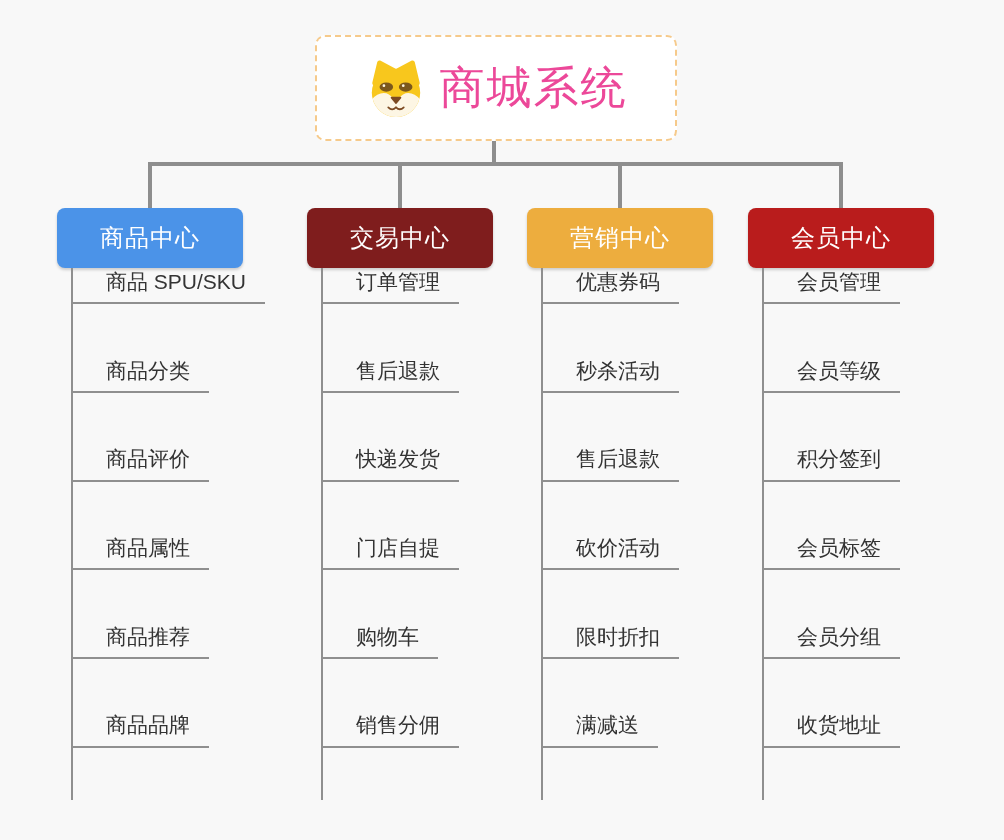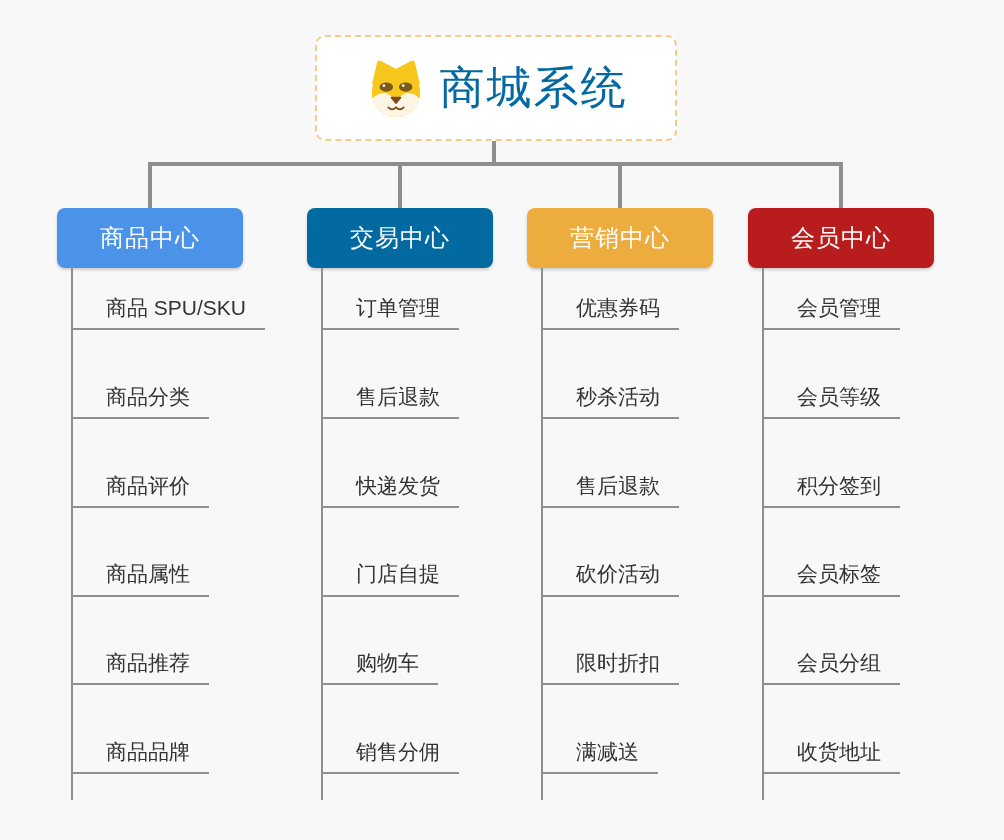--- a/index.html
+++ b/index.html
@@ -23,21 +23,21 @@
     background:#ffffff;
     border:2px dashed #f6ca8b;
     border-radius:10px;
     display:flex;align-items:center;justify-content:center;
     gap:13px;
   }
   .root-title{
     font-size:45px;
     font-weight:500;
     letter-spacing:2px;
-    color:#0369a1;
+    color:#ec4899;
     white-space:nowrap;
   }
   .dog-icon{display:flex;align-items:center;}
 
   
   .trunk{position:absolute;background:#8e8e8e;}
   .root-stub{left:492px;top:141px;width:4px;height:24px;}
   .trunk-h{left:148px;top:162px;width:695px;height:4px;border-radius:2px;}
   .drop{position:absolute;top:162px;width:4px;height:46px;background:#8e8e8e;}
 
@@ -66,21 +66,21 @@
   }
   .vline{
     position:absolute;
     left:14px;top:0;bottom:0;
     width:2px;
     background:#8f8f8f;
   }
   .branch-row{
     flex:1;
     display:flex;
-    align-items:center;
+    align-items:flex-start;
   }
   .branch-item{
     margin-left:14px;
     padding:0 19px 7px 35px;
     border-bottom:2px solid #8f8f8f;
     font-size:21px;
     color:#333333;
     white-space:nowrap;
     line-height:1.3;
   }
@@ -137,21 +137,21 @@
           <div class="branch-item">商品推荐</div>
         </div>
           <div class="branch-row">
           <div class="branch-item">商品品牌</div>
         </div>
         </div>
     </div>
 
     <div>
       <div class="drop" style="left: 398px;"></div>
-      <div class="branch-header" style="left: 307px; background: #0369a1;">交易中心</div>
+      <div class="branch-header" style="left: 307px; background: #7f1d1d;">交易中心</div>
       <div class="branch-col" style="left: 307px;">
         <div class="vline"></div>
 
       <div class="branch-row">
           <div class="branch-item">订单管理</div>
         </div>
           <div class="branch-row">
           <div class="branch-item">售后退款</div>
         </div>
           <div class="branch-row">

